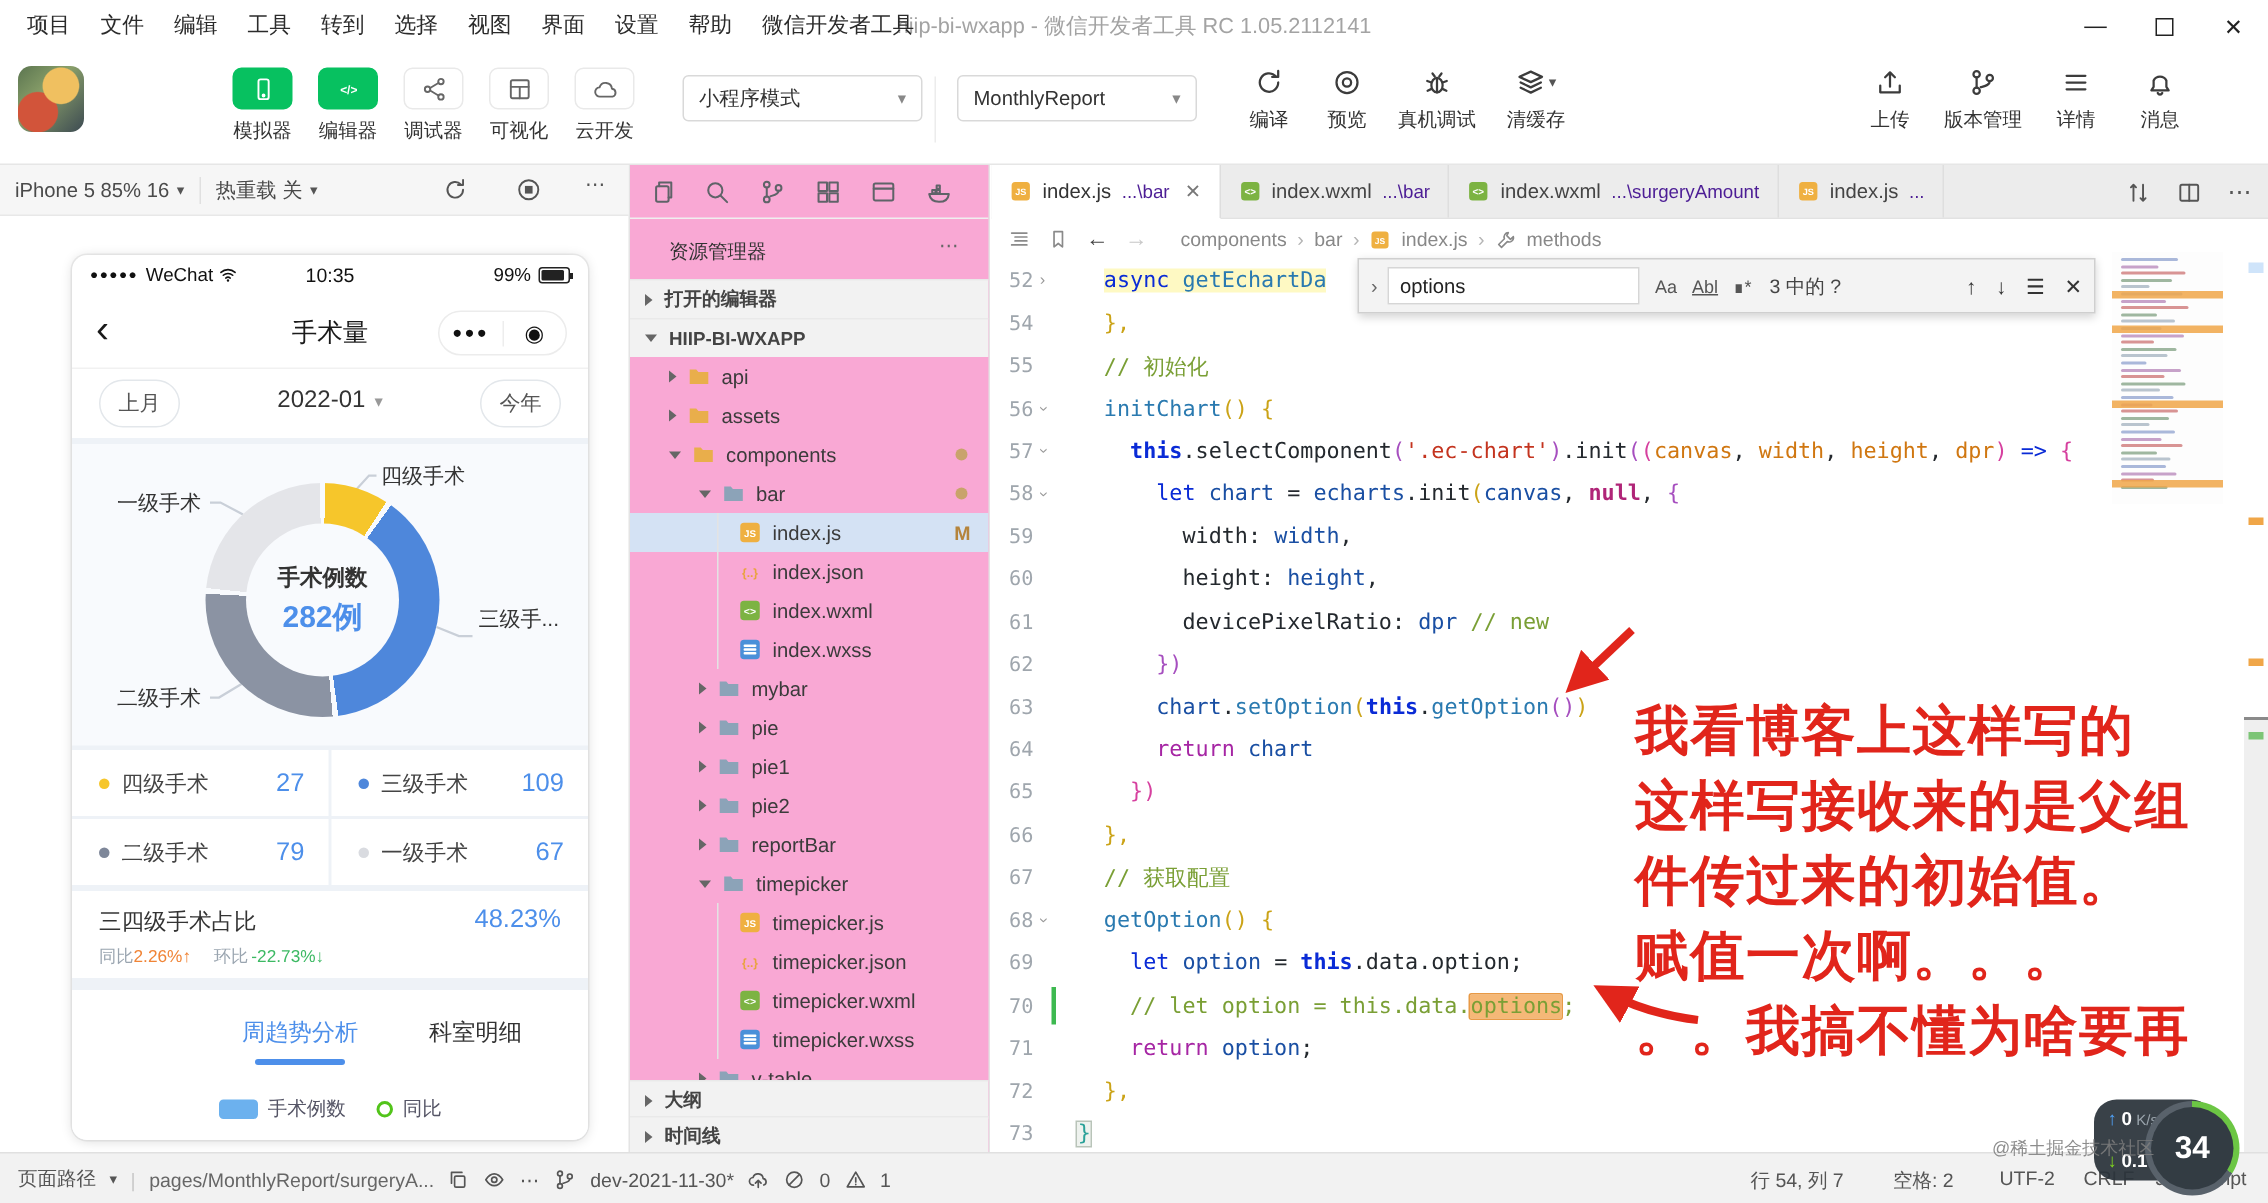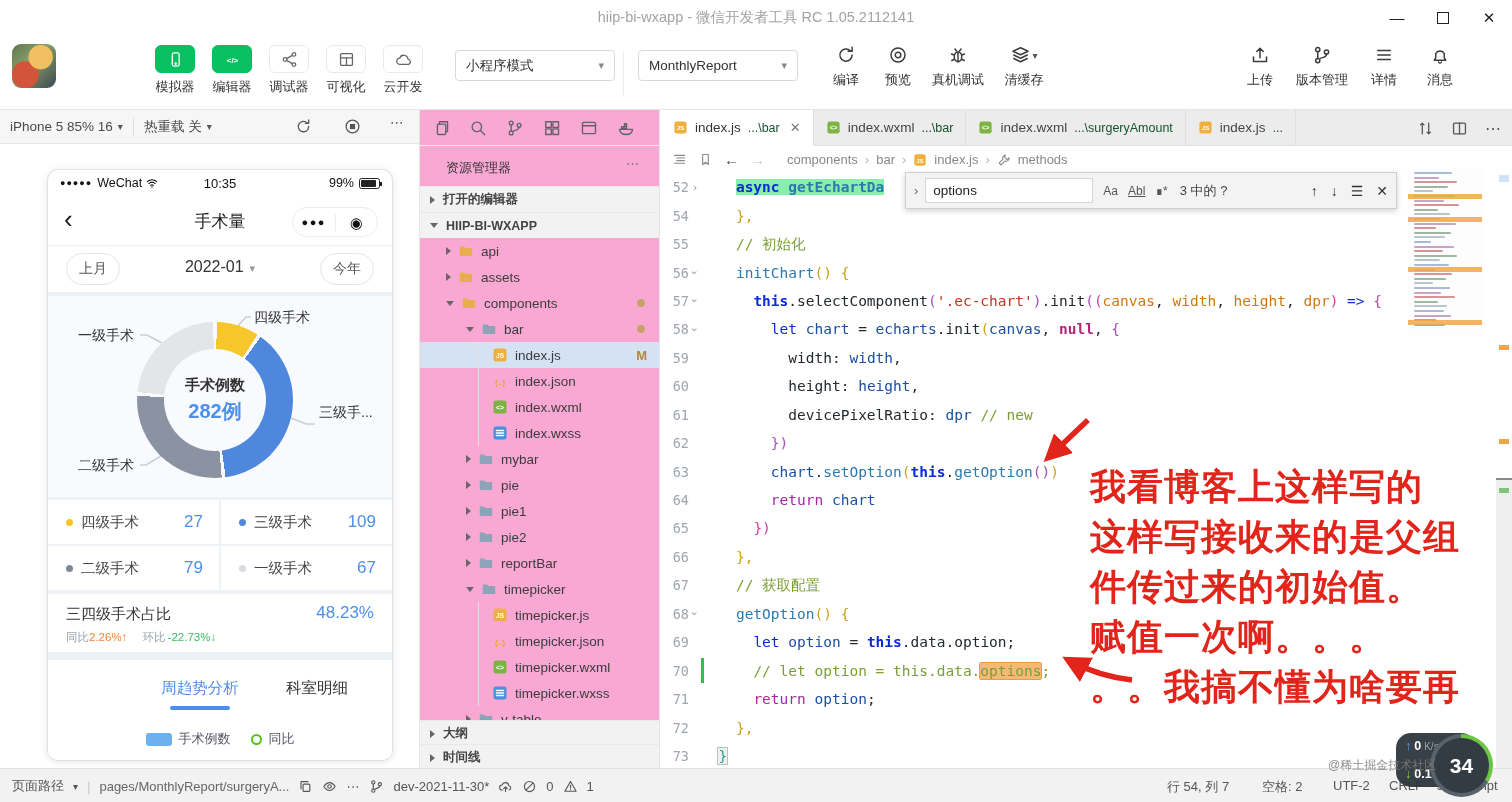--- a/index.html
+++ b/index.html
@@ -113,21 +113,21 @@
   .exp-row .badge { margin-left:auto; margin-right:12px; color:#b5843c; font-size:13px; font-weight:bold; }
   .exp-row .mdot { margin-left:auto; margin-right:14px; width:8px; height:8px; border-radius:50%; background:#c9a36b; }
   .exp-guide { position:absolute; width:1px; background:#e3e3e3; }
 
   
   .editor { position:absolute; left:661px; top:110px; right:0; height:658px; background:#fff; overflow:hidden; }
   .tabbar { position:absolute; left:0; top:0; right:0; height:36px; background:#ececec; border-bottom:1px solid #e2e2e2; display:flex; }
   .tab { display:flex; align-items:center; padding:0 12px; border-right:1px solid #dedede; background:#ececec; font-size:13.5px; color:#444; }
   .tab.on { background:#fff; color:#333; border-bottom:1px solid #fff; margin-bottom:-1px; }
   .tab .fico { width:15px; height:15px; margin-right:7px; }
-  .tab .pth { margin-left:7px; font-size:12.5px; color:#14532d; }
+  .tab .pth { margin-left:7px; font-size:12.5px; color:#4c1d95; }
   .tab .cls { margin-left:10px; color:#777; font-size:13px; }
   .tab-icons { position:absolute; right:10px; top:0; height:36px; display:flex; align-items:center; gap:17px; color:#555; }
   .tab-icons .ic { width:17px; height:17px; }
   .crumbbar { position:absolute; left:0; top:36px; right:0; height:27px; background:#fff; display:flex; align-items:center; font-size:13px; color:#888; }
   .crumbbar .ic { width:15px; height:15px; color:#8a8a8a; margin-left:11px; }
   .crumbbar .nav-ar { margin-left:11px; font-size:15px; color:#444; }
   .crumbbar .nav-ar.dis { color:#c8c8c8; }
   .crumbs { display:flex; align-items:center; margin-left:22px; gap:7px; }
   .crumbs .sep { color:#b5b5b5; }
   .crumbs .fico { width:14px; height:14px; }
@@ -139,21 +139,21 @@
   .fold .open-ch { display:inline-block; transform:rotate(90deg); }
   .cline pre { font-family:"DejaVu Sans Mono", monospace; font-size:14.5px; white-space:pre; color:#24292e; }
   .cline .gitadd { position:absolute; left:40px; top:2px; bottom:2px; width:3px; background:#3db950; }
   .tk-kw { color:#0a2bd6; } .tk-this { color:#0a2bd6; font-weight:bold; }
   .tk-ctl { color:#a626a4; } .tk-fn { color:#2a7ab0; }
   .tk-var { color:#1a4fa3; } .tk-prm { color:#d07711; }
   .tk-str { color:#c4341f; } .tk-cm { color:#7a9f35; }
   .tk-cst { color:#b02578; font-weight:bold; } .tk-pun { color:#24292e; }
   .tk-b1 { color:#cba317; } .tk-b2 { color:#a64fbf; } .tk-b3 { color:#d6409f; } .tk-b4 { color:#2aa198; }
   .tk-hl { background:#f5b877; outline:1px solid #e89a46; border-radius:1px; }
-  .tk-sel { background:#86efac;font-weight:bold; }
+  .tk-sel { background:#fef9c3; }
   .tk-match { background:#eef2ee; outline:1px solid #b9c4b9; }
 
   .findw { position:absolute; left:244px; top:62px; width:492px; height:37px; background:#f3f3f3; border:1px solid #cfcfcf;
            box-shadow:0 2px 6px rgba(0,0,0,.18); display:flex; align-items:center; padding:0 8px; z-index:10; font-size:13px; color:#555; }
   .findw .chev { font-size:13px; color:#666; margin-right:7px; }
   .findw .finput { width:168px; height:25px; background:#fff; border:1px solid #d6d6d6; display:flex; align-items:center;
                    padding:0 7px; font-size:13.5px; color:#222; }
   .findw .fopts { display:flex; align-items:center; gap:10px; margin-left:10px; font-size:12px; color:#555; }
   .findw .matches { margin-left:12px; font-size:13px; color:#444; white-space:nowrap; }
   .findw .facts { margin-left:auto; display:flex; align-items:center; gap:13px; font-size:14px; color:#333; }
@@ -194,20 +194,33 @@
   .watermark { position:absolute; left:1328px; top:757px; z-index:60; font-size:12px; color:rgba(125,125,125,.88); }
 
   .ic svg, .fico svg { width:100%; height:100%; display:block; }
 </style>
 </head>
 <body>
 
 <div class="screen">
 
   <div class="titlebar">
+    <div class="menus" id="menus">
+        <div class="menu-item">项目</div>
+        <div class="menu-item">文件</div>
+        <div class="menu-item">编辑</div>
+        <div class="menu-item">工具</div>
+        <div class="menu-item">转到</div>
+        <div class="menu-item">选择</div>
+        <div class="menu-item">视图</div>
+        <div class="menu-item">界面</div>
+        <div class="menu-item">设置</div>
+        <div class="menu-item">帮助</div>
+        <div class="menu-item">微信开发者工具</div>
+      </div>
     <div class="win-title">hiip-bi-wxapp - 微信开发者工具 RC 1.05.2112141</div>
     <div class="win-controls">
       <div class="win-btn">—</div>
       <div class="win-btn">
           <span class="win-max-box"></span>
         </div>
       <div class="win-btn">✕</div>
     </div>
   </div>
 

